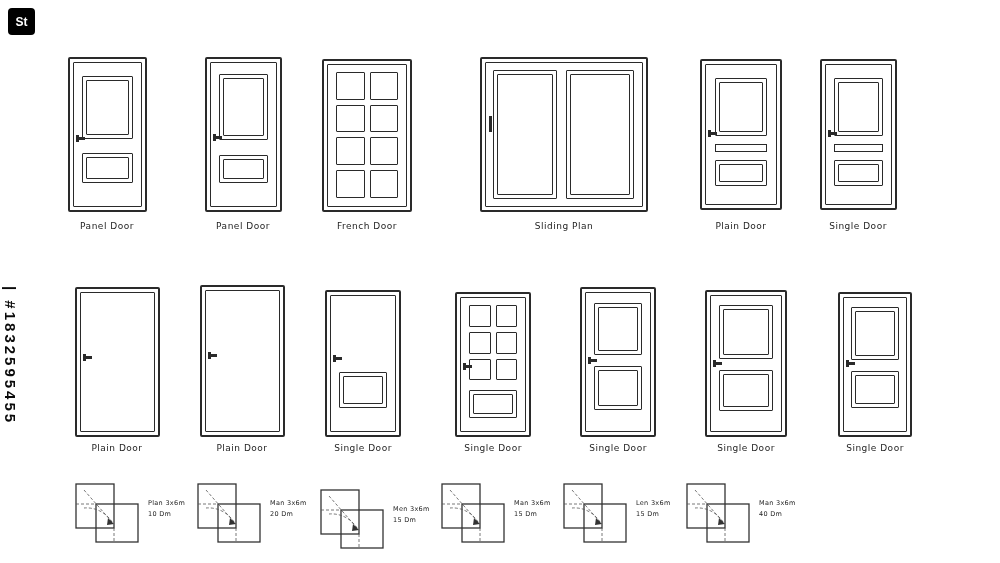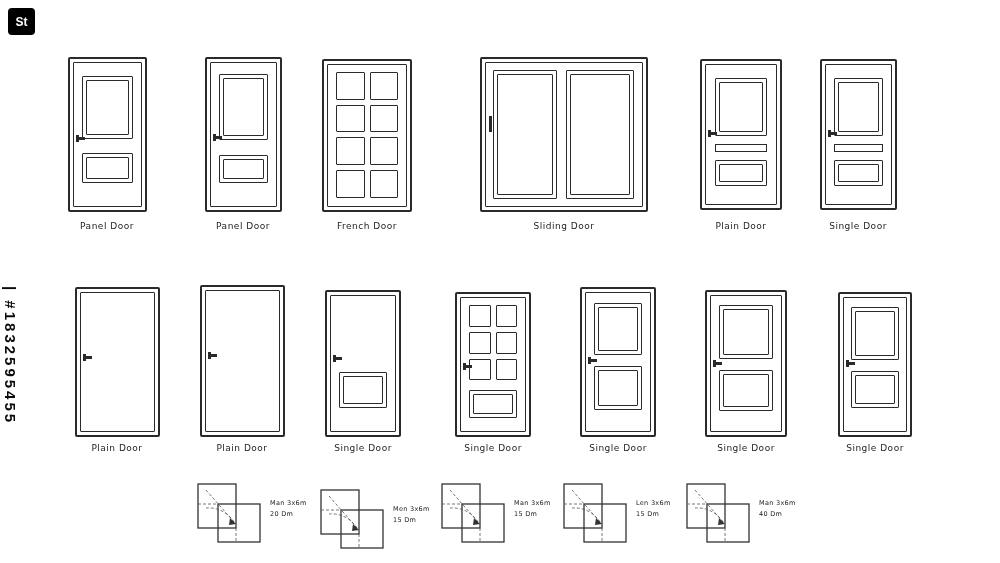--- a/index.html
+++ b/index.html
@@ -124,21 +124,21 @@
     <div class="leaf">
       <div class="panel" style="left:4.5%;top:5%;width:41%;height:90%">
           <div class="inner"></div>
         </div>
       <div class="panel" style="left:51%;top:5%;width:44%;height:90%">
           <div class="inner"></div>
         </div>
       <span class="slide-handle"></span>
     </div>
   </figure>
-  <div class="door-label" style="left:564px;top:221px">Sliding Door</div>
+  <div class="door-label" style="left:564px;top:221px">Sliding Plan</div>
 
   <figure class="door" style="left:700px;top:59px;width:82px;height:151px">
     <div class="leaf">
       <div class="panel" style="left:13%;right:13%;top:9%;height:42%">
           <div class="inner"></div>
         </div>
       <span class="handle" style="top:48%"></span>
       <div class="strip" style="left:13%;right:13%;top:57%;height:5.5%"></div>
       <div class="panel" style="left:13%;right:13%;top:68%;height:19%">
           <div class="inner"></div>
@@ -235,20 +235,39 @@
           <div class="inner"></div>
         </div>
       <span class="handle" style="top:48%"></span>
       <div class="panel" style="left:12%;right:12%;top:55%;height:28%">
           <div class="inner"></div>
         </div>
     </div>
   </figure>
   <div class="door-label" style="left:875px;top:443px">Single Door</div>
 
+  <div class="plan" style="left:72px;top:478px">
+    <svg width="72" height="70" viewBox="0 0 72 70">
+      <g fill="none" stroke="#333" stroke-width="1.3">
+        <rect x="4" y="6" width="38" height="44"></rect>
+        <rect x="24" y="26" width="42" height="38"></rect>
+      </g>
+      <g fill="none" stroke="#555" stroke-width="0.8" stroke-dasharray="3 2">
+        <line x1="4" y1="26" x2="24" y2="26"></line>
+        <line x1="42" y1="50" x2="42" y2="64"></line>
+        <path d="M12 12 L40 44"></path>
+        <path d="M40 44 A30 30 0 0 0 12 30"></path>
+      </g>
+      <path d="M36 40 l6 6 -7 1 z" fill="#333"></path>
+    </svg>
+    <div class="plan-label">
+      <div>Plan 3x6m</div>
+      <div>10 Dm</div>
+    </div>
+  </div>
 
   <div class="plan" style="left:194px;top:478px">
     <svg width="72" height="70" viewBox="0 0 72 70">
       <g fill="none" stroke="#333" stroke-width="1.3">
         <rect x="4" y="6" width="38" height="44"></rect>
         <rect x="24" y="26" width="42" height="38"></rect>
       </g>
       <g fill="none" stroke="#555" stroke-width="0.8" stroke-dasharray="3 2">
         <line x1="4" y1="26" x2="24" y2="26"></line>
         <line x1="42" y1="50" x2="42" y2="64"></line>

